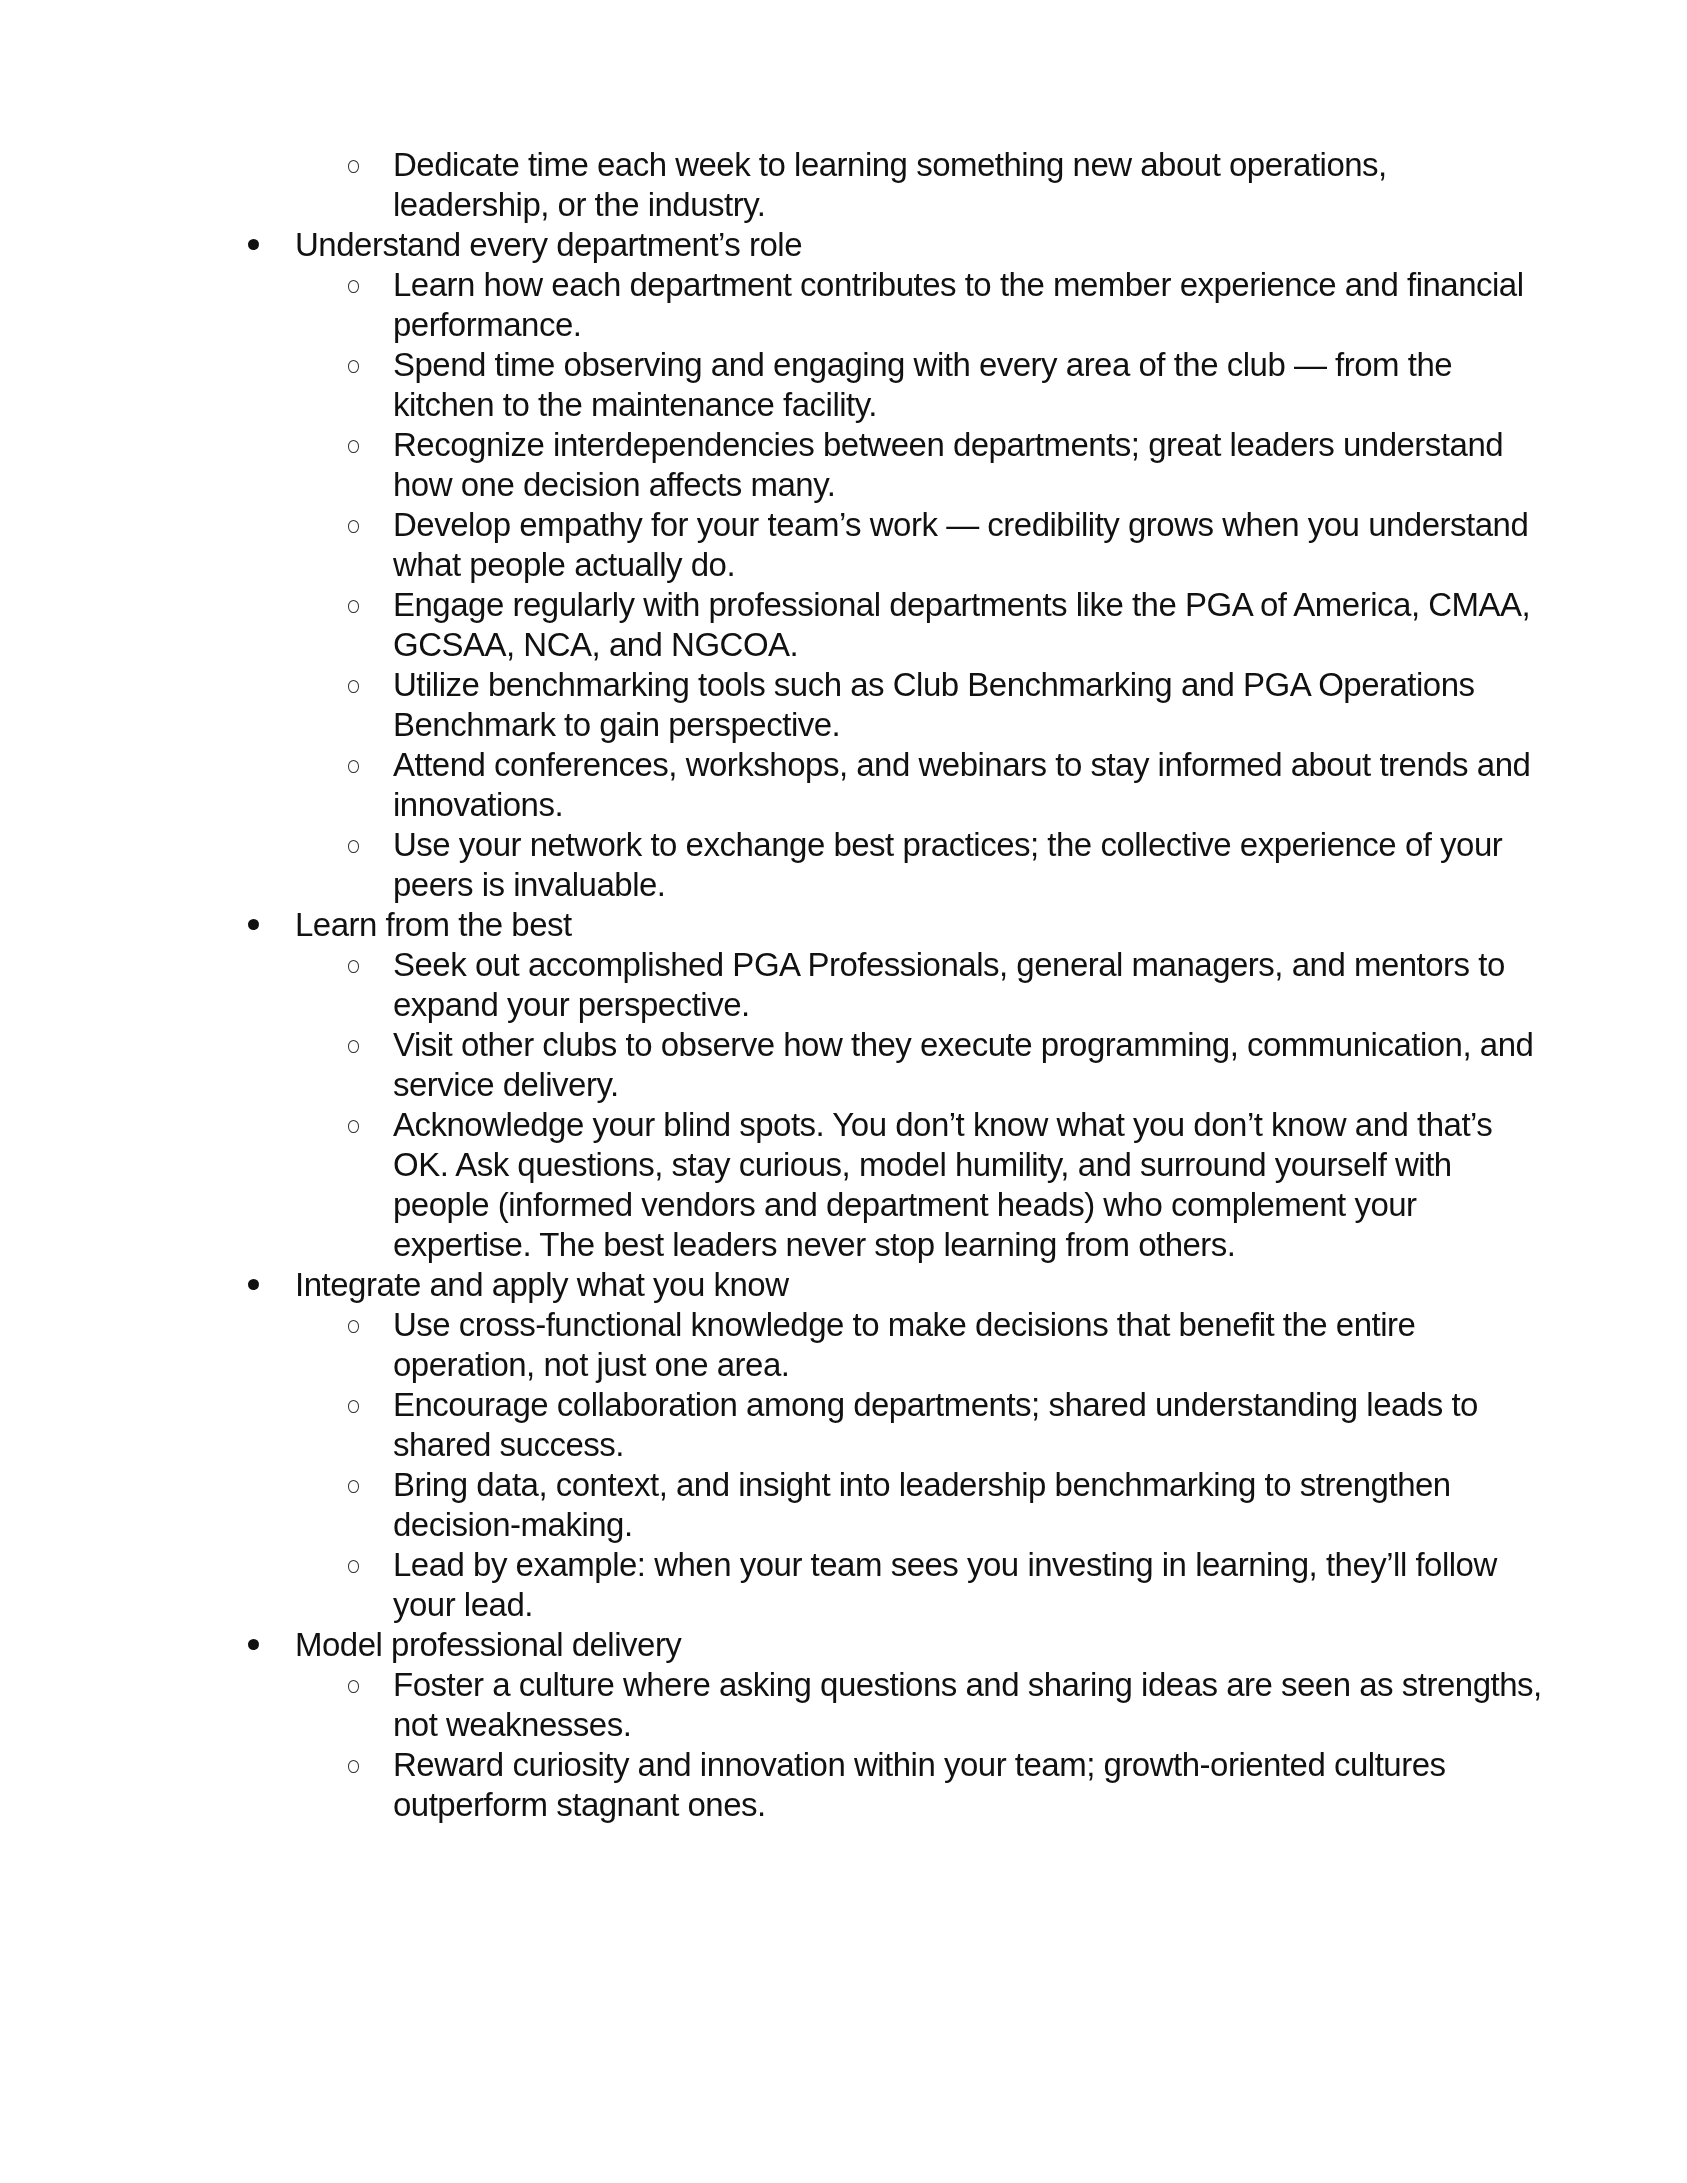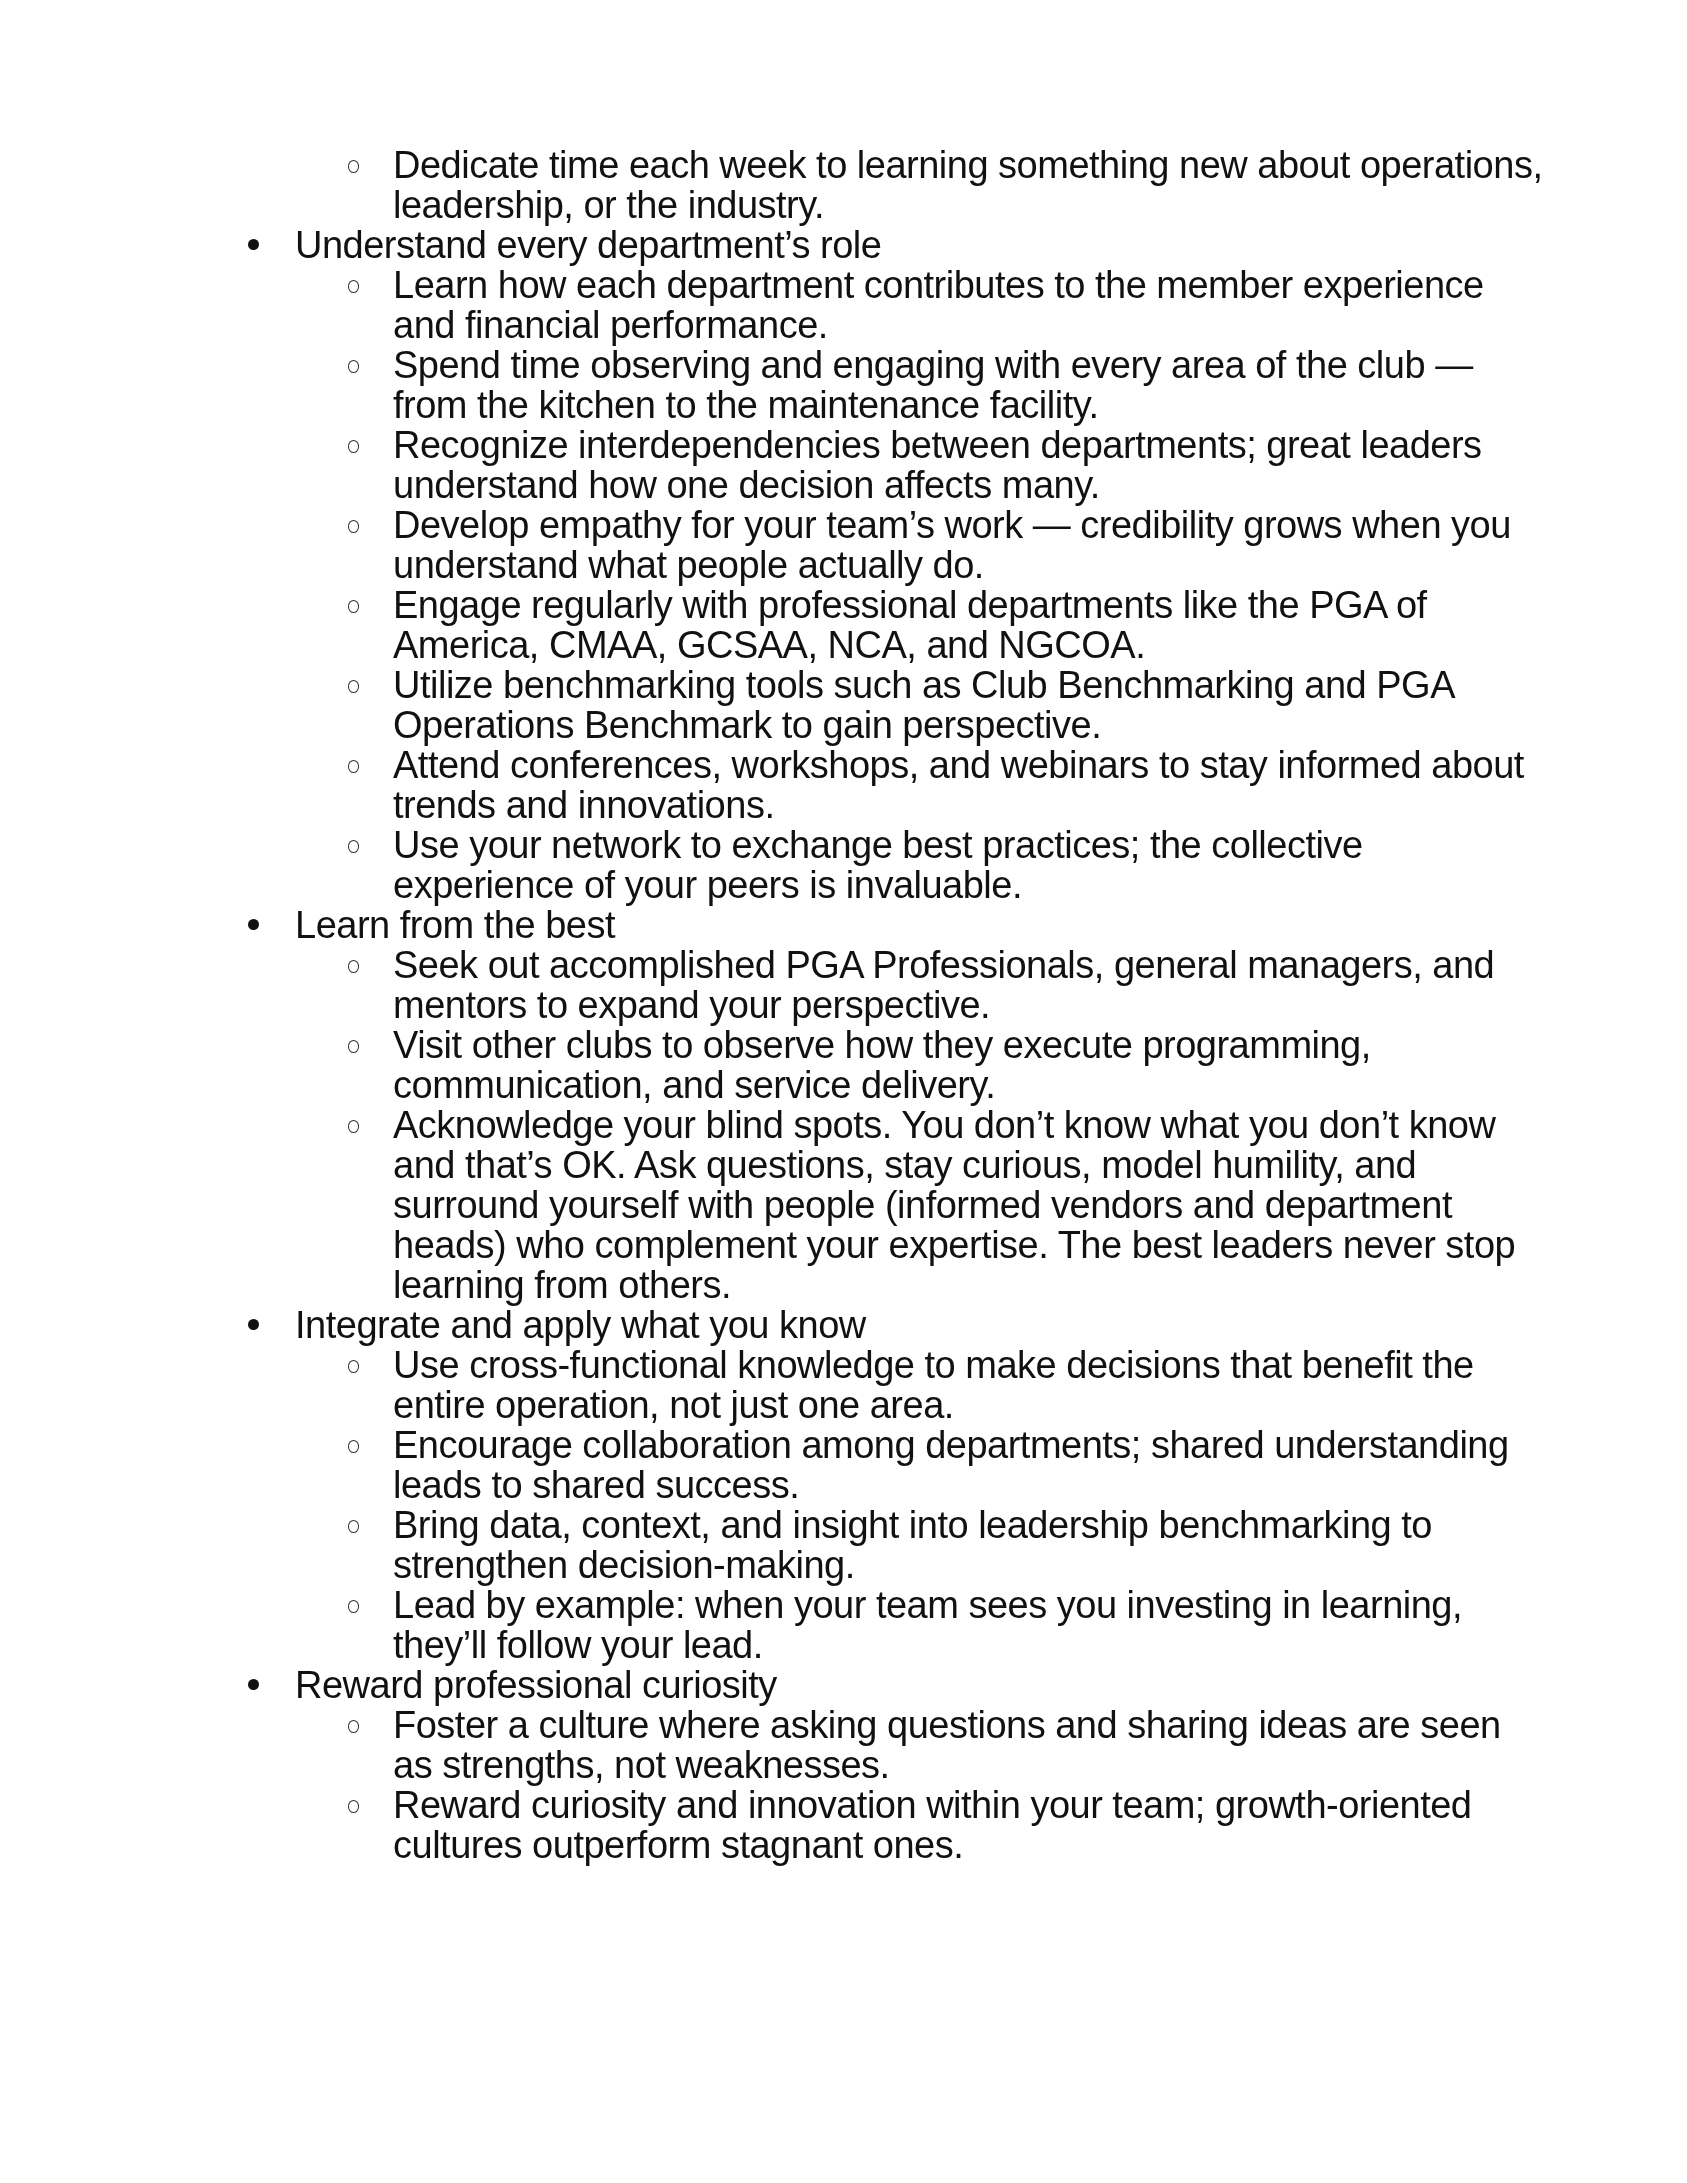--- a/index.html
+++ b/index.html
@@ -1,21 +1,21 @@
 <!DOCTYPE html>
 <html style="font-size:13.5px"><head>
   <meta charset="utf-8">
   <style>
     html, body { margin: 0; padding: 0; background: #ffffff; }
     body {
       width: 1687px; height: 2183px; position: relative; overflow: hidden;
       font-family: "Liberation Sans", sans-serif; color: #111111;
     }
     .page { position: absolute; left: 0; top: 145px; width: 1687px; }
-    .line-h { line-height: 40px; font-size: 38px; letter-spacing: -0.5px; }
+    .line-h { line-height: 40px; font-size: 33px; letter-spacing: -0.5px; }
     .section { position: relative; }
     .heading {
       position: relative; padding-left: 295px; font-weight: normal; height: 40px;
     }
     .heading .bullet {
       position: absolute; left: 248px; top: 14.3px; width: 11px; height: 11px;
       border-radius: 50%; background: #111111;
     }
     .item { position: relative; padding-left: 393px; width: 1156px; }
     .item .sub-bullet {
@@ -115,21 +115,21 @@
       </div>
     <div class="item">
         <span class="sub-bullet"></span>
         <span class="item-text">Lead by example: when your team sees you investing in learning, they’ll follow your lead.</span>
       </div>
   </div>
 
   <div class="section">
     <div class="heading">
       <span class="bullet"></span>
-      <span>Reward professional curiosity</span>
+      <span>Model professional delivery</span>
     </div>
     <div class="item">
         <span class="sub-bullet"></span>
         <span class="item-text">Foster a culture where asking questions and sharing ideas are seen as strengths, not weaknesses.</span>
       </div>
     <div class="item">
         <span class="sub-bullet"></span>
         <span class="item-text">Reward curiosity and innovation within your team; growth-oriented cultures outperform stagnant ones.</span>
       </div>
   </div>

